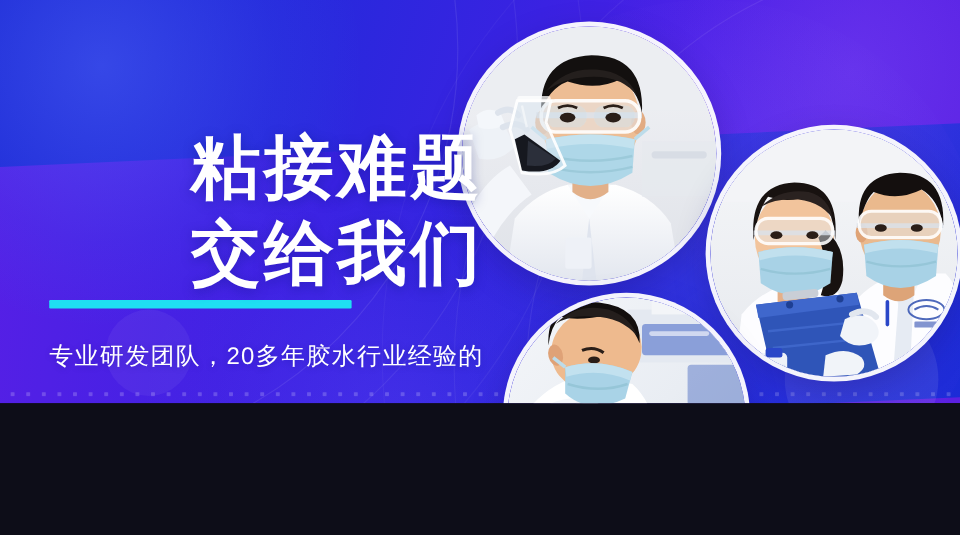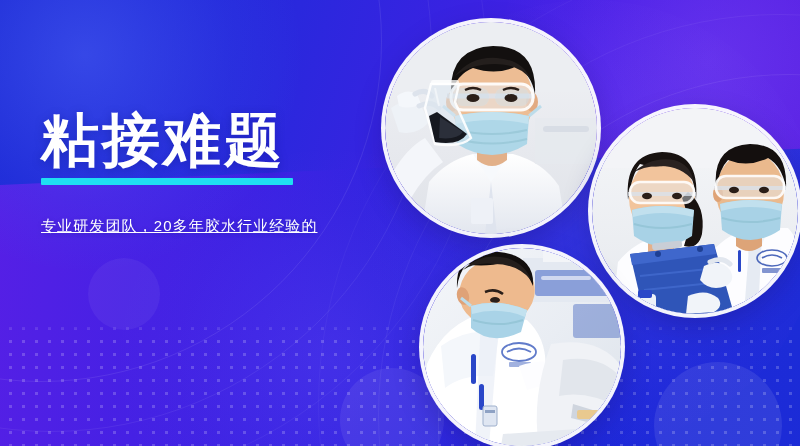--- a/index.html
+++ b/index.html
@@ -3,25 +3,26 @@
 <meta charset="utf-8">
 <style>
   html, body {
     margin: 0;
     padding: 0;
     background: #0d0d18;
   }
   #banner {
     position: relative;
     width: 800px;
-    height: 446px;
+    height: 336px;
     overflow: hidden;
     font-family: "Liberation Sans", "DejaVu Sans", sans-serif;
     background: #4c1d95;
     user-select: none;
+    text-align: right;
   }
 
   
   .bg-base {
     position: absolute;
     inset: 0;
     background:
       linear-gradient(108deg,
         #1b27d4 0%,
         #1f27d8 16%,
@@ -124,27 +125,26 @@
     width: 252px;
     height: 7px;
     background: #1fdff2;
     margin-top: 2px;
     border-radius: 1px;
   }
   .subtitle {
     margin-top: 27px;
   }
   .subtitle-line {
-    font-size: 15px;
+    font-size: 20px;
     line-height: 27px;
     color: #ffffff;
     letter-spacing: 1.1px;
     white-space: nowrap;
     text-shadow: 0 1px 5px rgba(10,20,120,0.3);
-    text-decoration: underline;
   }
 
   
   .photo {
     position: absolute;
     border-radius: 50%;
     overflow: hidden;
     box-shadow: 0 0 0 4px rgba(255,255,255,0.95), 0 10px 30px rgba(20,10,90,0.30);
     z-index: 5;
   }
@@ -186,20 +186,21 @@
 
   <div class="dot-grid"></div>
   <div class="deco-circle c1"></div>
   <div class="deco-circle c2"></div>
   <div class="deco-circle c3"></div>
 
   <div class="photo-halo"></div>
 
   <div class="text-block">
     <div class="headline-line">粘接难题</div>
+    <div class="headline-line">交给我们</div>
     <div class="underline-bar"></div>
     <div class="subtitle">
       <div class="subtitle-line">专业研发团队，20多年胶水行业经验的</div>
     </div>
   </div>
 
   <div class="photo photo-1">
     <svg viewBox="0 0 212 212" xmlns="http://www.w3.org/2000/svg">
       <defs>
         <clipPath id="cp1">

